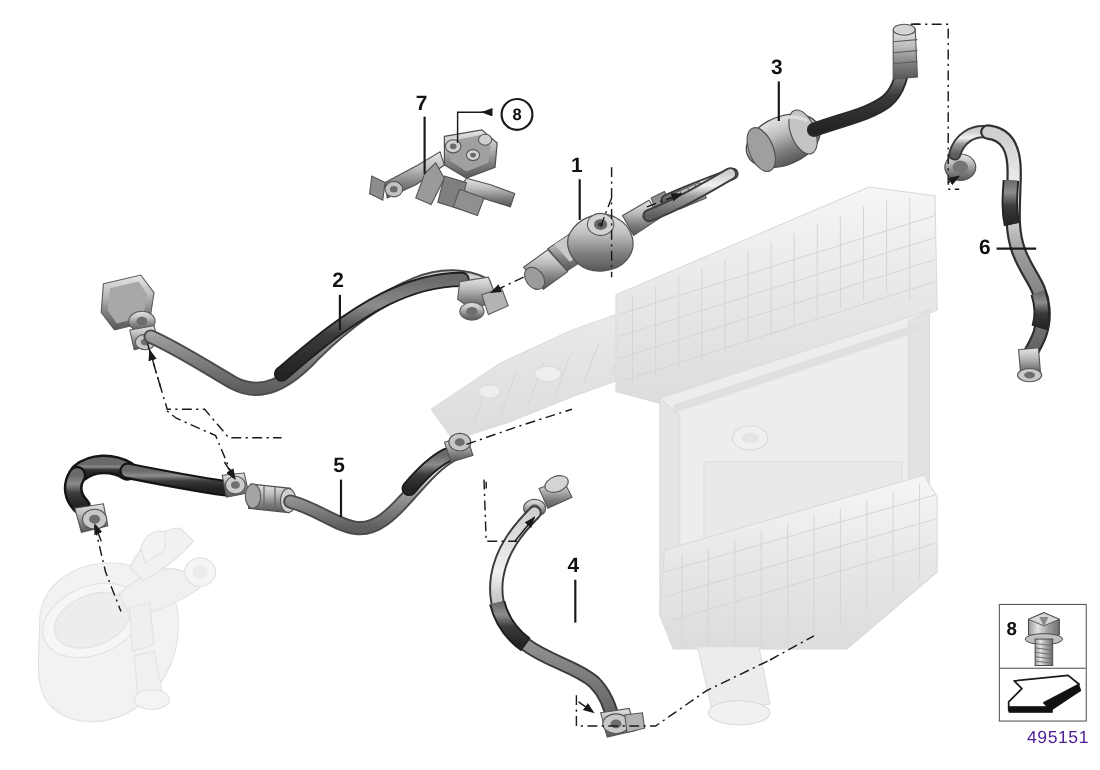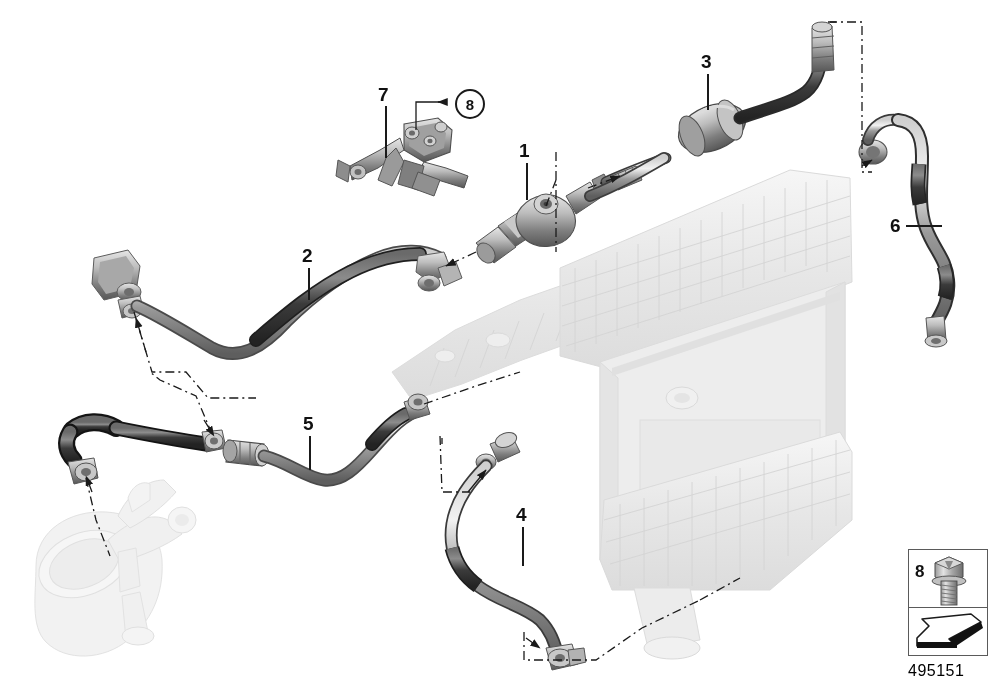--- a/index.html
+++ b/index.html
@@ -55,25 +55,25 @@
   #legend .legrow.bot{height:47px;}
   #legend .legnum{
     position:absolute;left:6px;top:12px;
     font-weight:700;font-size:17px;color:#111;
   }
   #legend svg{position:absolute;left:0;top:0;}
   #partnum{
     position:absolute;
     left:908px;top:662px;
     width:82px;
-    text-align:left;
+    text-align:right;
     font-family:"Liberation Sans", sans-serif;
     font-size:16px;
     letter-spacing:0.5px;
-    color:#000000;
+    color:#4c1d95;
   }
 
   
   #watermark{
     position:absolute;
     left:8px;top:655px;
     font-family:"Liberation Sans", sans-serif;
     font-size:27px;
     font-weight:700;
     letter-spacing:1px;

